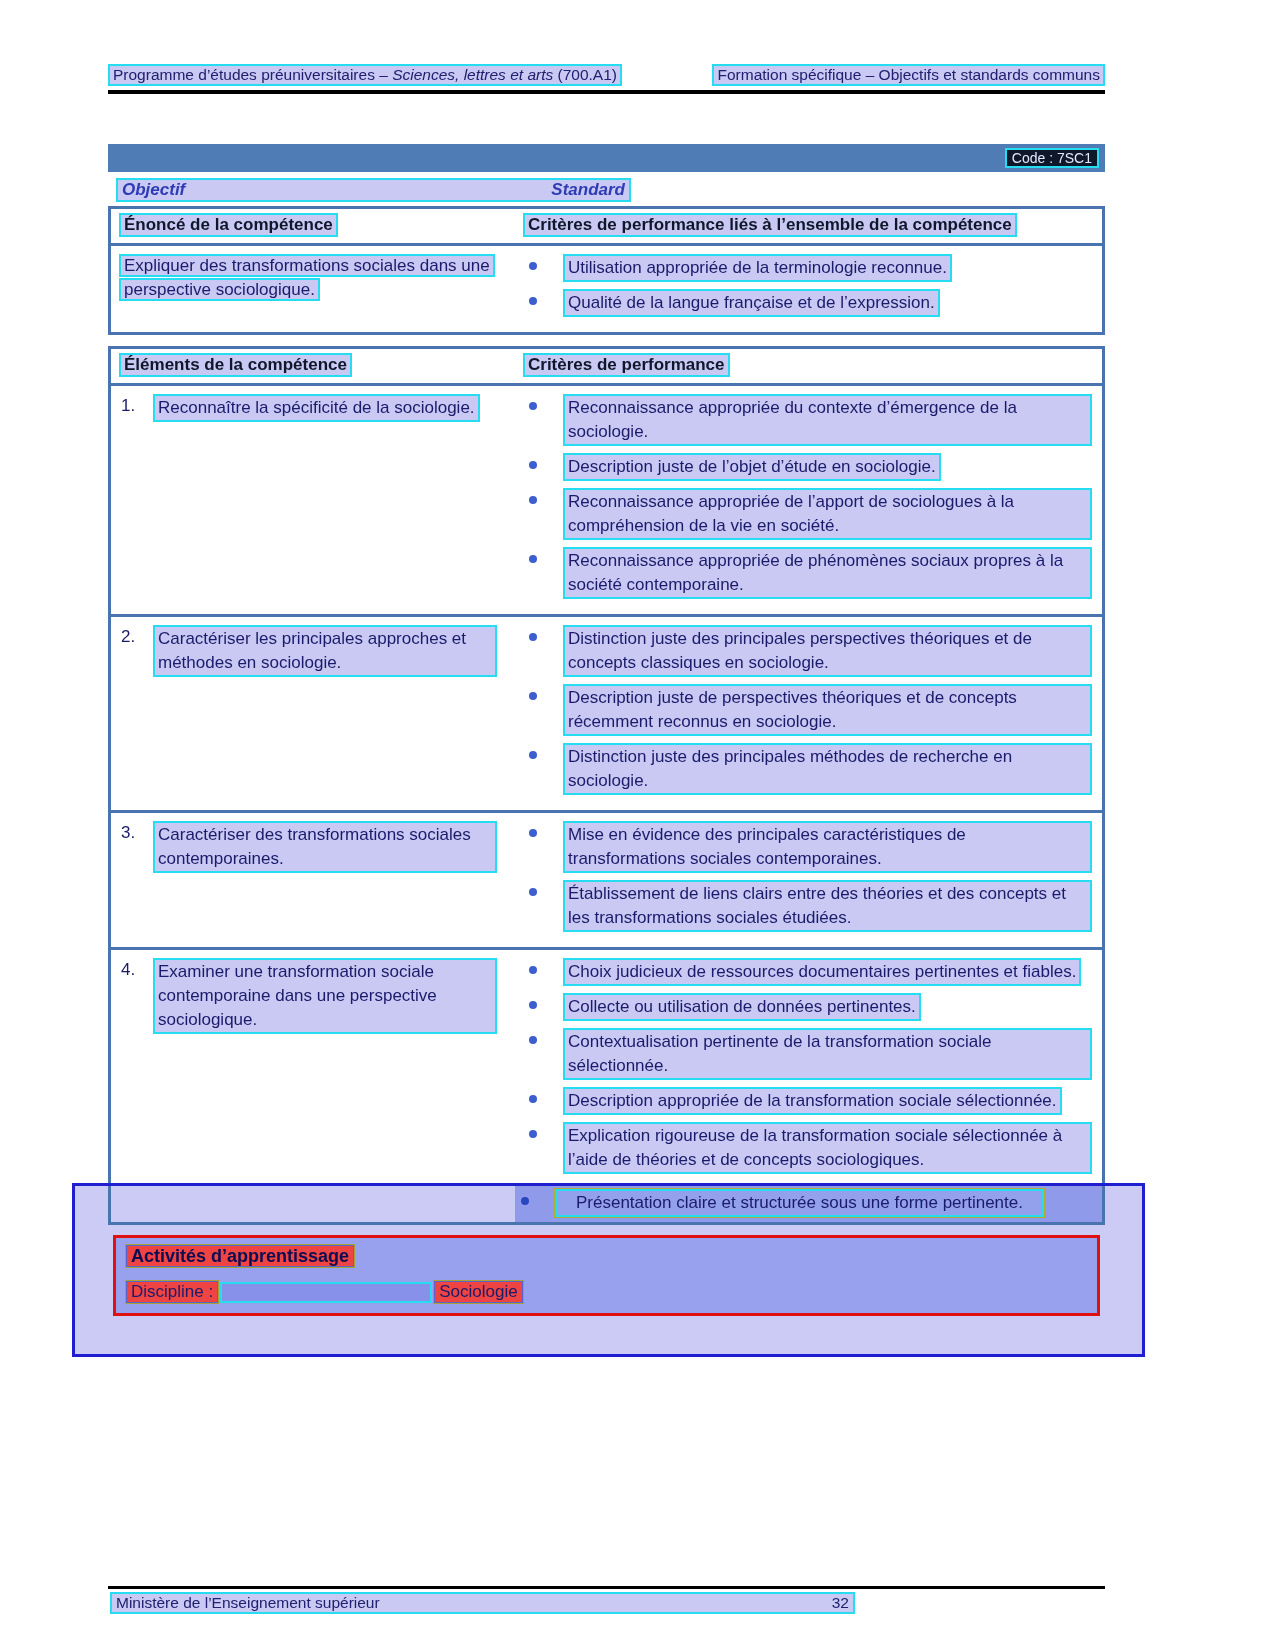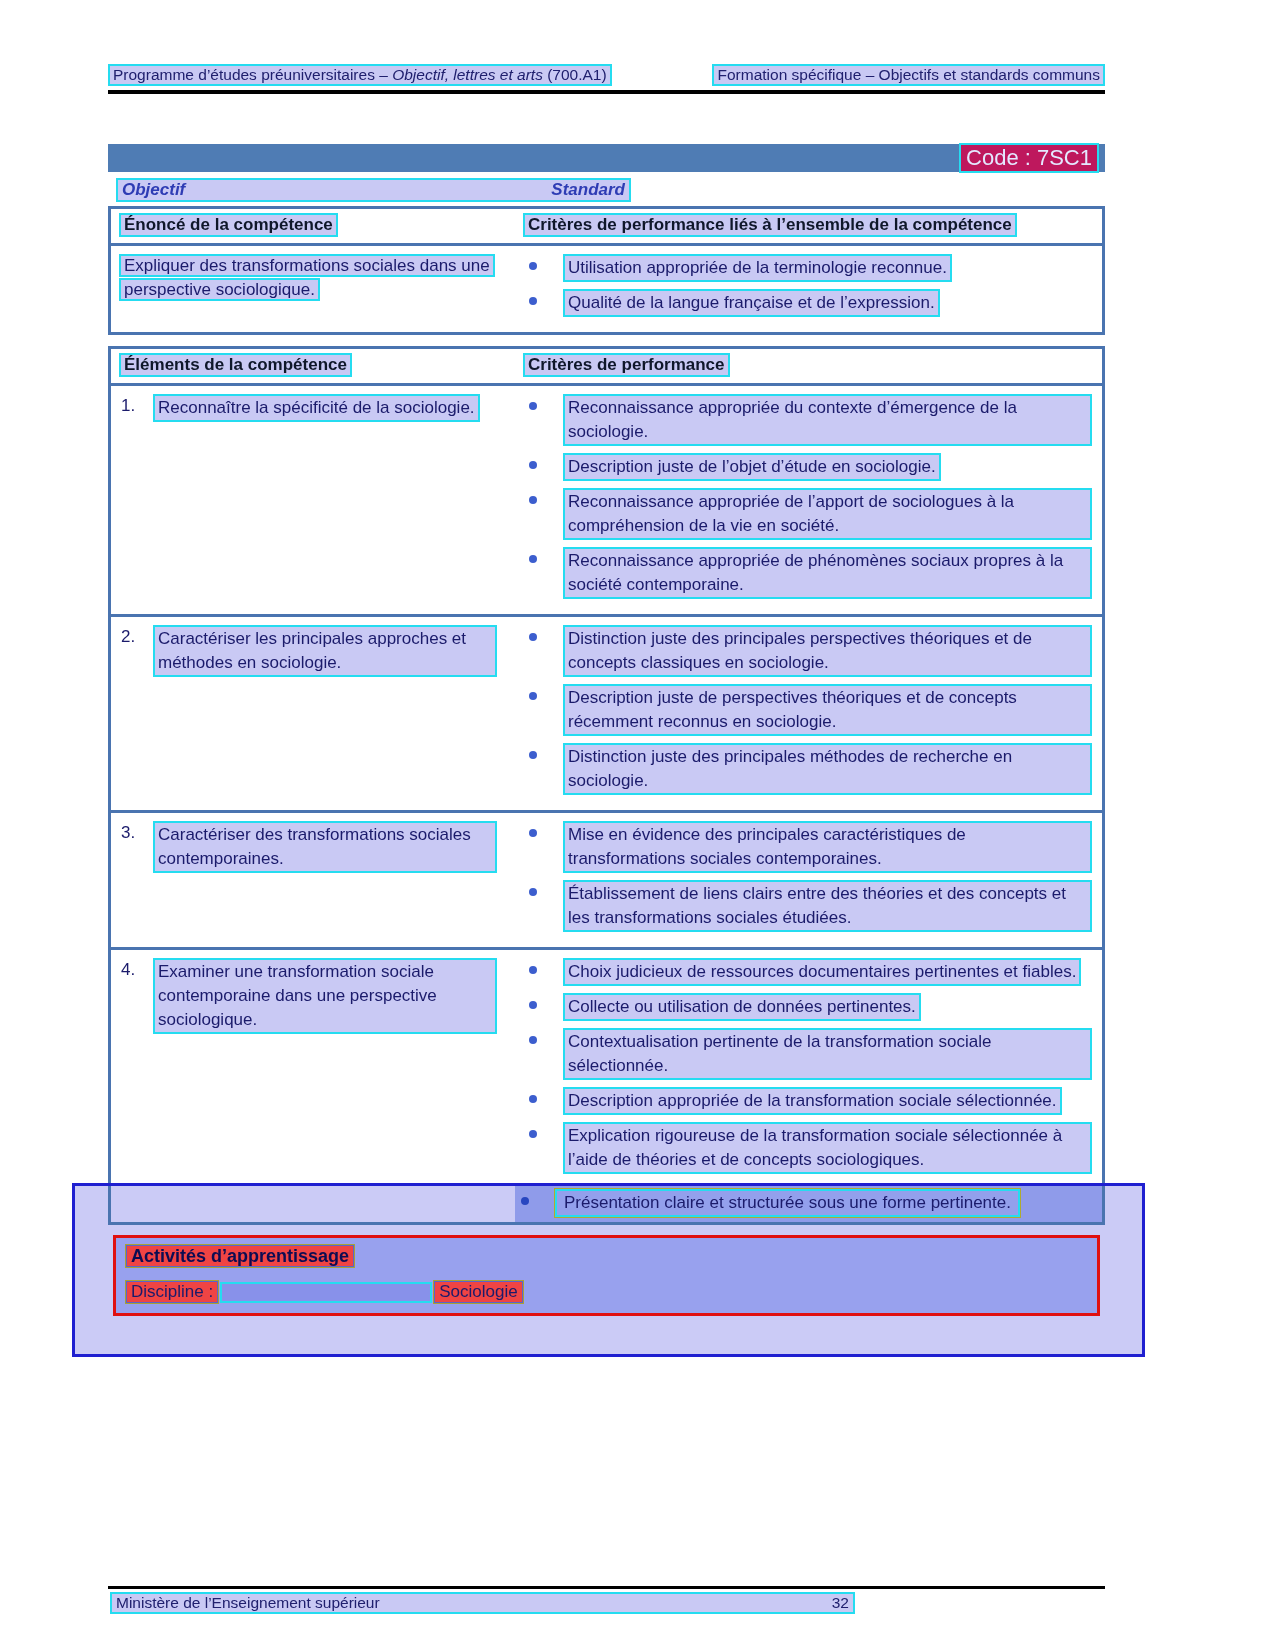--- a/index.html
+++ b/index.html
@@ -14,21 +14,21 @@
   .hl {
     background:#c9c9f4;
     border:2px solid #25dcf0;
     padding:0 3px;
     box-decoration-break:clone; -webkit-box-decoration-break:clone;
   }
   .hl-dark {
     background:#93a0ec;
     border:2px solid #25dcf0;
     box-shadow:0 0 0 1px #b0aa30;
-    padding:0 7px;
+    padding:0 19px;
   }
   .hl-olive {
     background:#ef4444;
     box-shadow:0 0 0 1px #a8a235;
     border:1px solid #5a64c8;
     padding:0 4px;
   }
 
   
   .top-header {
@@ -38,21 +38,21 @@
   .top-rule { position:absolute; top:90px; left:108px; width:997px; height:4px; background:#000000; }
 
   
   .main-col { position:absolute; top:144px; left:108px; width:997px; }
 
   .code-bar {
     height:28px; background:#4f7cb4; display:flex; justify-content:flex-end; align-items:center;
     padding-right:6px;
   }
   .code-badge {
-    font-size:22px; color:#e4e8ff; background:#be185d; border:2px solid #25dcf0; padding:0 5px;
+    font-size:14px; color:#e4e8ff; background:#0f172a; border:2px solid #25dcf0; padding:0 5px;
   }
 
   .obj-std-row {
     margin-top:6px; margin-left:8px; width:515px;
     display:flex; justify-content:space-between;
     background:#c9c9f4; border:2px solid #25dcf0; padding:0 4px;
   }
   .obj-std-row span { font-size:17px; font-weight:bold; font-style:italic; color:#2e3cb4; }
 
   
@@ -113,21 +113,21 @@
     background:#c9c9f4; border:2px solid #25dcf0; padding:0 4px;
     font-size:15.5px; color:#20206e;gap:24px;
   }
 </style>
 </head>
 <body>
 
 <div class="page">
 
   <div class="top-header">
-    <span class="hl"><span>Programme d’études préuniversitaires – </span><i>Objectif, lettres et arts</i><span> (700.A1)</span></span>
+    <span class="hl"><span>Programme d’études préuniversitaires – </span><i>Sciences, lettres et arts</i><span> (700.A1)</span></span>
     <span class="hl">Formation spécifique – Objectifs et standards communs</span>
   </div>
   <div class="top-rule"></div>
 
   <div class="main-col">
 
     <div class="code-bar">
       <span class="code-badge">Code : 7SC1</span>
     </div>
 

